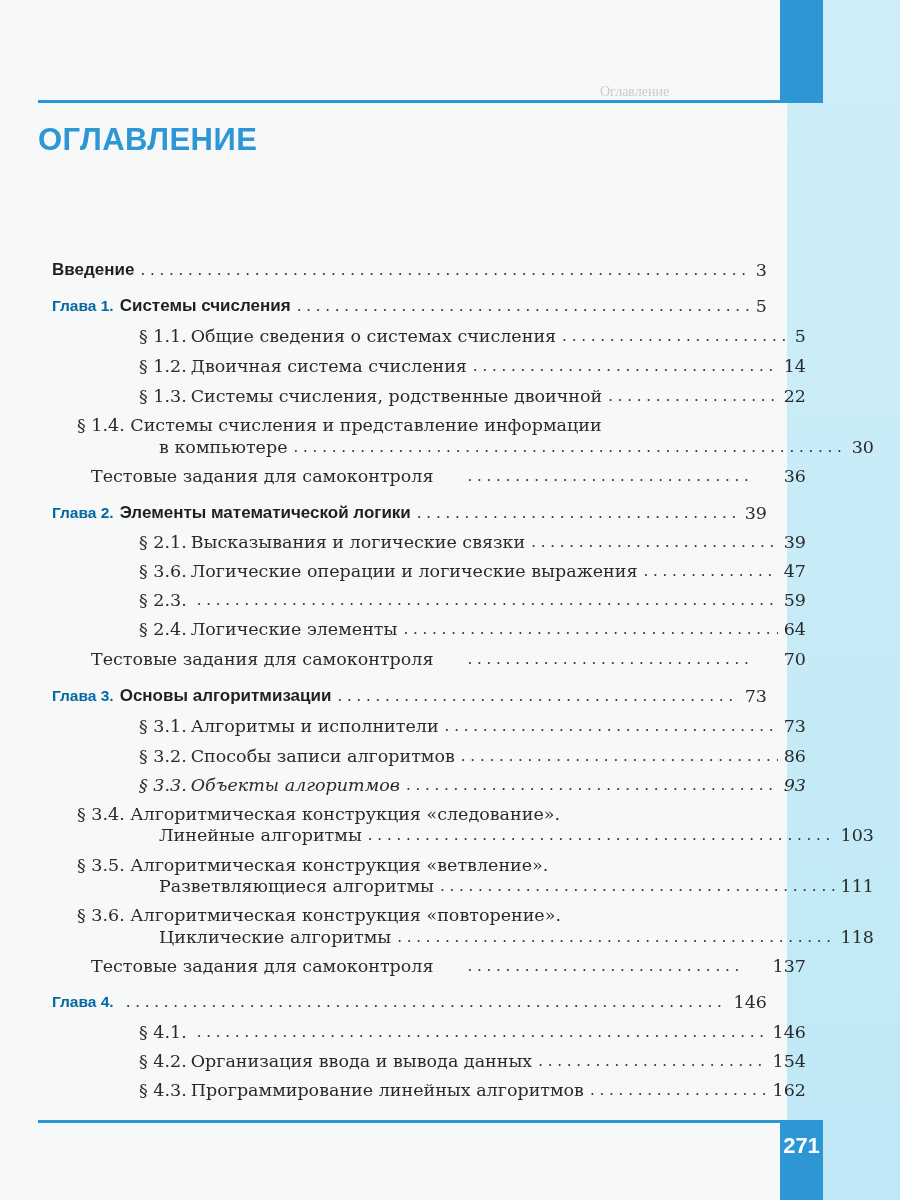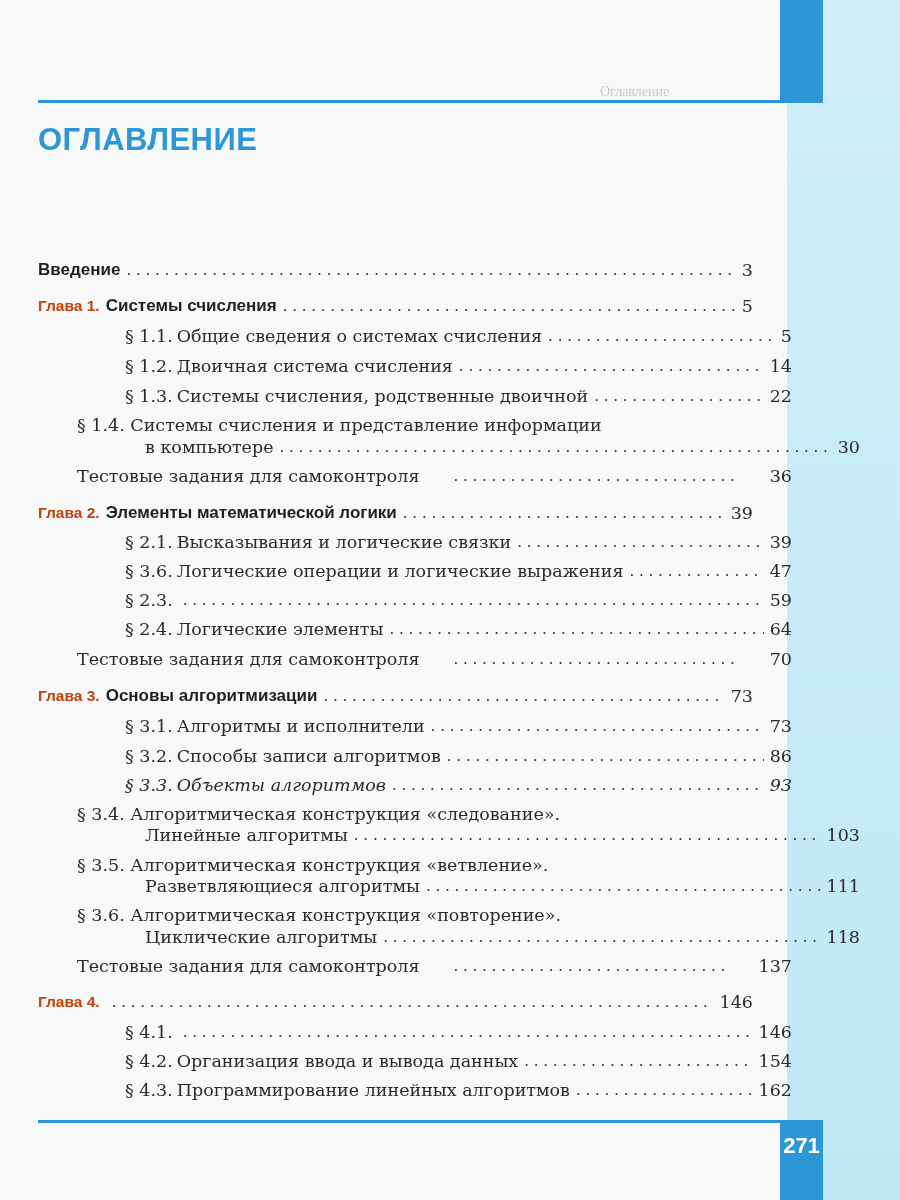--- a/index.html
+++ b/index.html
@@ -29,41 +29,41 @@
     position:absolute; left:600px; top:84px; color:#c9c9c9; font-size:14px;
     font-family:"Liberation Serif", serif;
   }
   .title {
     position:absolute; left:38px; top:122px;
     font-family:"Liberation Sans", sans-serif; font-weight:bold;
     font-size:31px; color:#2d97d6; letter-spacing:0.5px;
   }
   .toc { position:absolute; left:38px; top:0; width:715px; }
   .row {
-    position:absolute; left:0; width:715px;
+    position:absolute; left:14px; width:715px;
     display:flex; align-items:center;
     font-size:17.5px; line-height:22px;
   }
   .row .lead {
     flex:1; overflow:hidden; white-space:nowrap; margin:0 6px;
     color:#333; letter-spacing:3px; font-size:15px;
   }
   .row .lead::before {
     content:". . . . . . . . . . . . . . . . . . . . . . . . . . . . . . . . . . . . . . . . . . . . . . . . . . . . . . . . . . . . . . . . . . . . . . . . . . . . . . . . . . . . . . . . . . . . .";
     letter-spacing:0;
   }
   .row .page { white-space:nowrap; text-align:right; font-size:17.5px; }
   .row .txt { white-space:nowrap; }
   .bold-sans {
     font-family:"Liberation Sans", sans-serif; font-weight:bold; font-size:17px;
     color:#1f1f1f;
   }
   .ch-label {
     font-family:"Liberation Sans", sans-serif; font-weight:bold; font-size:15.5px;
-    color:#c2410c; margin-right:6px; white-space:nowrap;
+    color:#0369a1; margin-right:6px; white-space:nowrap;
   }
   .sec { padding-left:39px; }
   .sec .num { white-space:nowrap; margin-right:4px;margin-left:48px; }
   .sec-line1 {
     position:absolute; left:39px; font-size:17.5px; line-height:22px; white-space:nowrap;
   }
   .cont { padding-left:107px; }
   .test { padding-left:39px;gap:28px; }
   .bottom-rule {
     position:absolute; left:38px; top:1120px; width:750px; height:3px;

